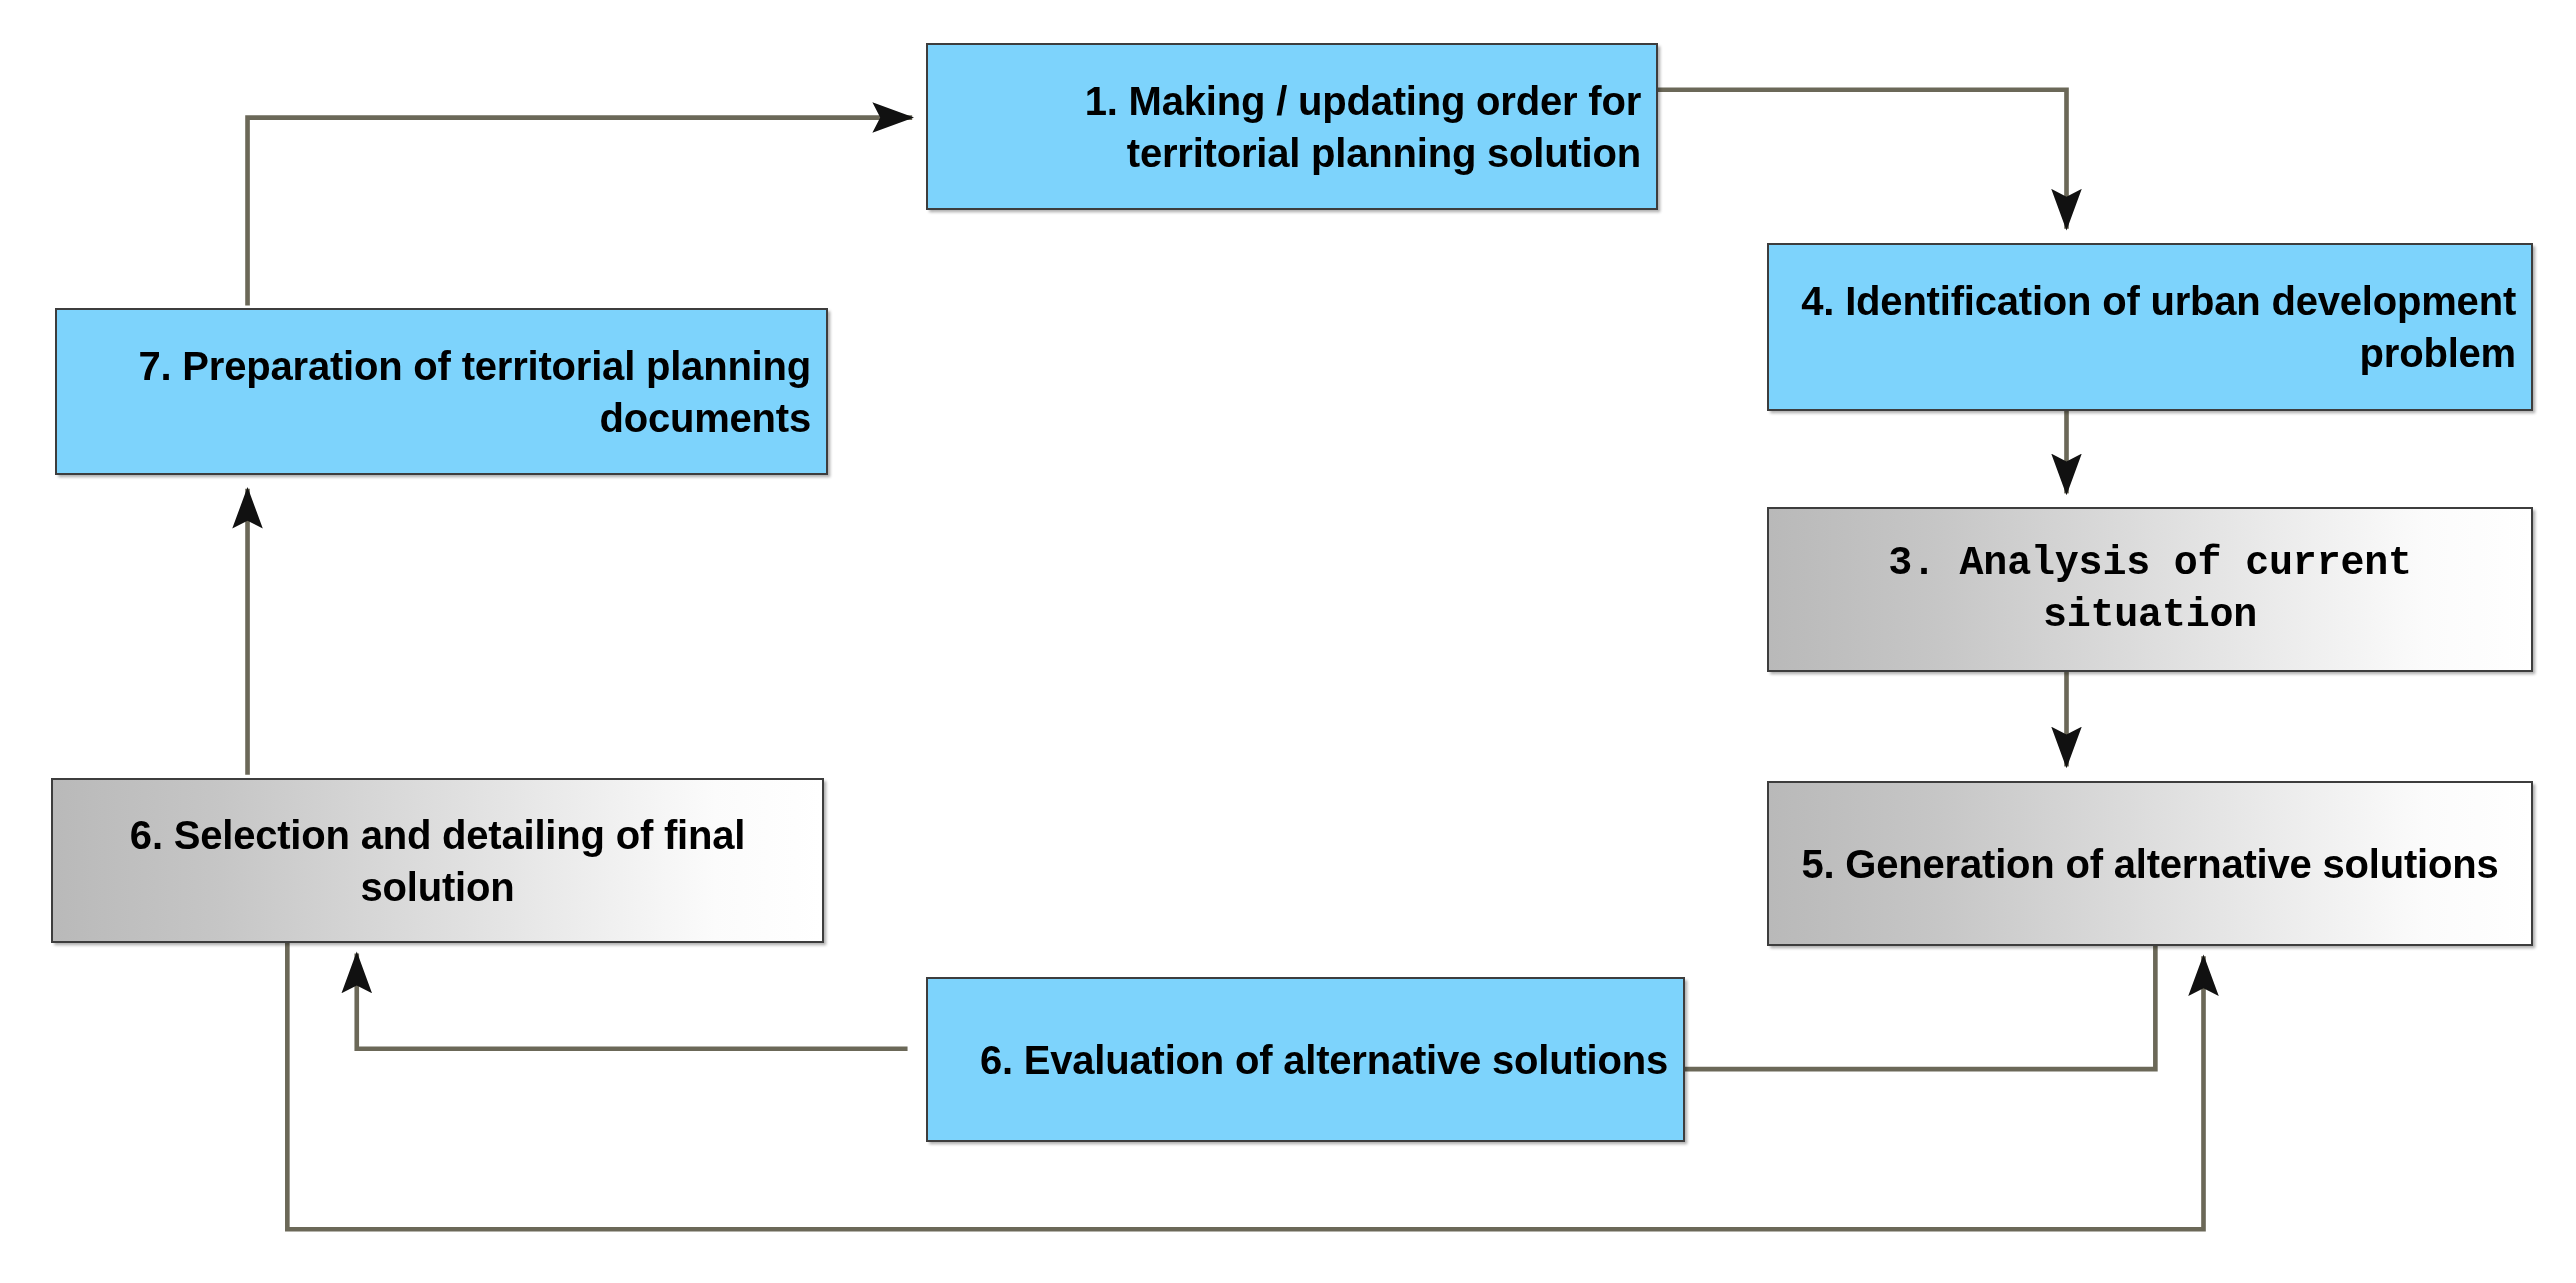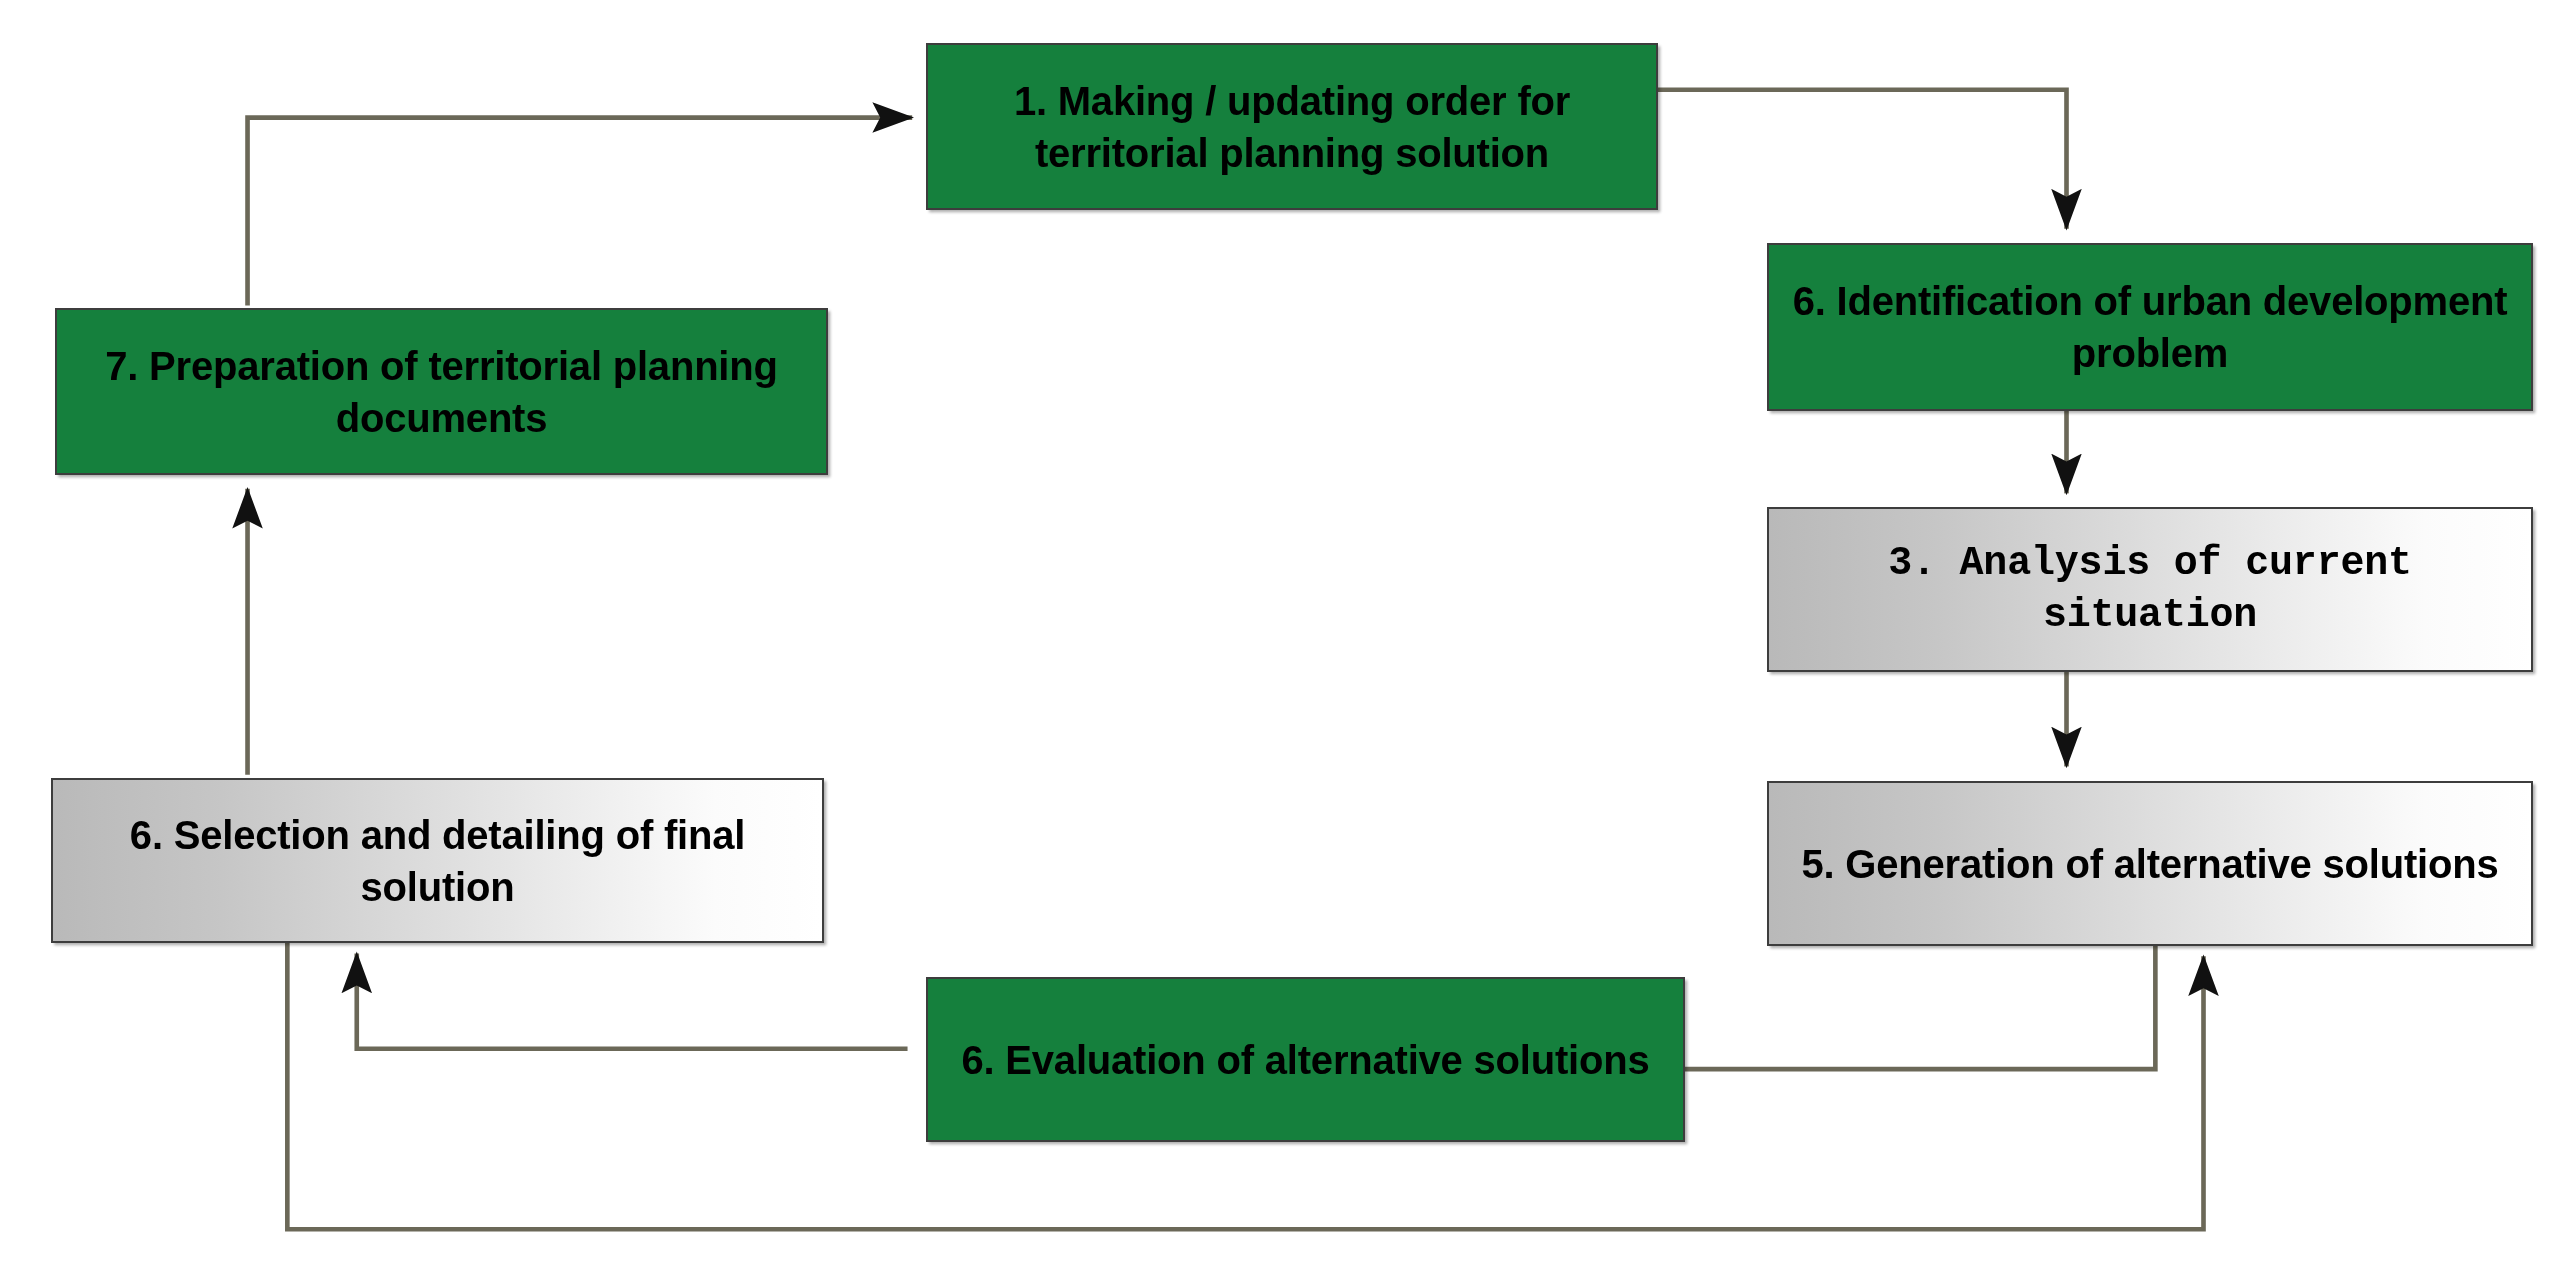--- a/index.html
+++ b/index.html
@@ -37,21 +37,22 @@
     color: #000000;
     font-weight: bold;
     font-size: 40px;
     line-height: 1.30;
     letter-spacing: -0.2px;
     padding: 3.7px 15px;
     box-shadow: 2.8px 2.8px 2.8px rgba(0,0,0,0.32);
     z-index: 2;
   }
   .node-plain {
-    background: #15803d;
+    background: #7dd3fc;
+    text-align: right;
   }
   .node-grad {
     background: linear-gradient(to right, #b9b9b9 0%, #c6c6c6 22%, #e4e4e4 58%, #fbfbfb 86%, #ffffff 100%);
   }
   .node-label {
     display: block;
     width: 100%;
   }
 </style>
 </head>
@@ -85,21 +86,21 @@
       <path d="M 310,1018 L 310,1328 L 2380,1328 L 2380,1033" marker-end="url(#arrow)"></path>
 
     </g>
   </svg>
 
   <div class="node node-plain" style="left:926px; top:43px; width:732px; height:167px;">
     <span class="node-label">1. Making / updating order for territorial planning solution</span>
   </div>
 
   <div class="node node-plain" style="left:1767px; top:243px; width:766px; height:168px;">
-    <span class="node-label">6. Identification of urban development problem</span>
+    <span class="node-label">4. Identification of urban development problem</span>
   </div>
 
   <div class="node node-grad" style="left:1767px; top:507px; width:766px; height:165px;font-family:Liberation Mono, monospace;">
     <span class="node-label">3. Analysis of current situation</span>
   </div>
 
   <div class="node node-grad" style="left:1767px; top:781px; width:766px; height:165px;">
     <span class="node-label">5. Generation of alternative solutions</span>
   </div>
 

